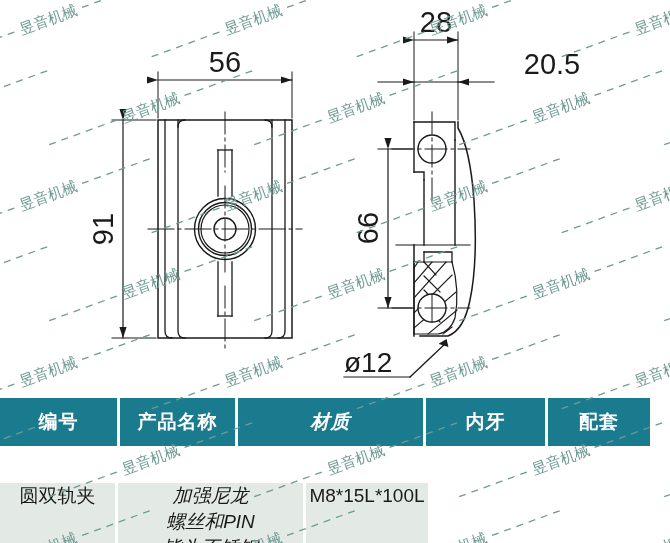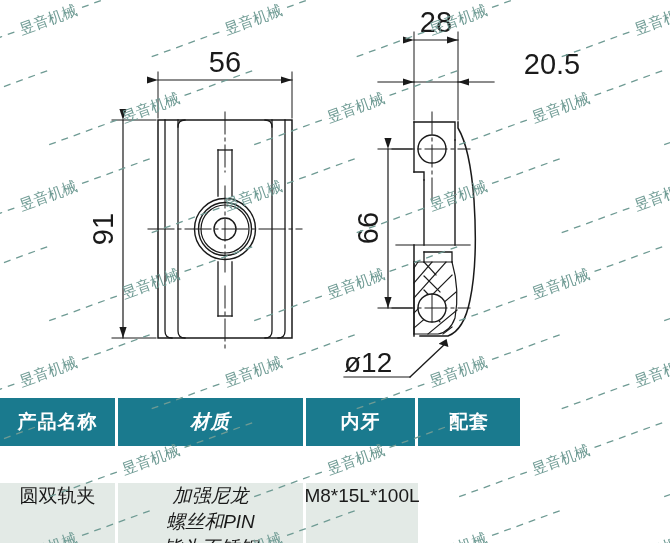--- a/index.html
+++ b/index.html
@@ -88,21 +88,21 @@
     position: relative;
     z-index: 2;
     margin-top: 37px;
   }
   .bcell:last-child { border-right: none; }
   .bcell .multi { white-space: pre-line; }
 
   .col-0 { width: 120px; }
   .col-1 { width: 118px; font-family: Liberation Serif, serif; }
   .col-2 { width: 188px; font-style: italic; }
-  .col-3 { width: 112px; }
+  .col-3 { width: 122px; }
   .col-4 { width: 102px; }
 
   
 </style>
 </head>
 <body>
 
 <div id="root">
 
   <div id="drawing-area">
@@ -246,20 +246,21 @@
         <text x="378" y="228" font-size="29" text-anchor="middle" transform="rotate(-90 378 228)">66</text>
 
         <text x="344" y="372" font-size="28" text-anchor="start">ø12</text>
       </g>
     </svg>
   </div>
 
   <div id="spec-table">
 
     <div class="table-row" id="table-header-row">
+      <div class="hcell col-0">编号</div>
       <div class="hcell col-1">产品名称</div>
       <div class="hcell col-2">材质</div>
       <div class="hcell col-3">内牙</div>
       <div class="hcell col-4">配套</div>
     </div>
 
     <div class="table-row" id="table-body-row">
       <div class="bcell col-1">圆双轨夹</div>
       <div class="bcell col-2">
         <span class="multi">加强尼龙

